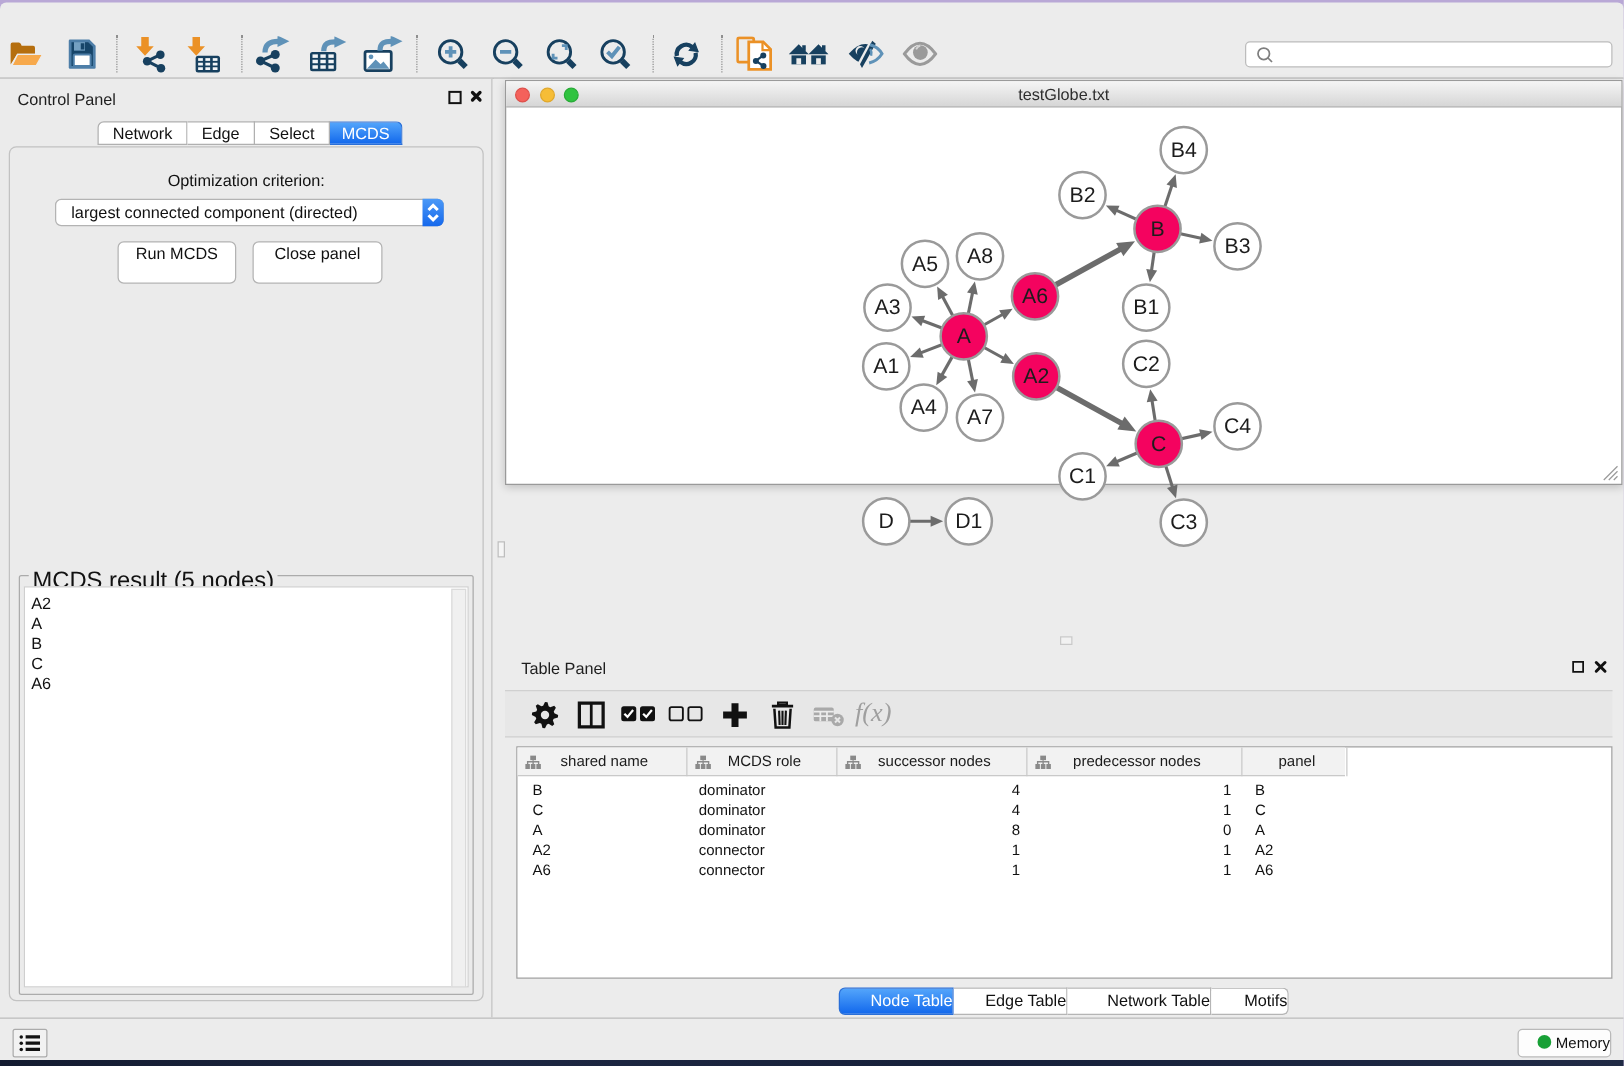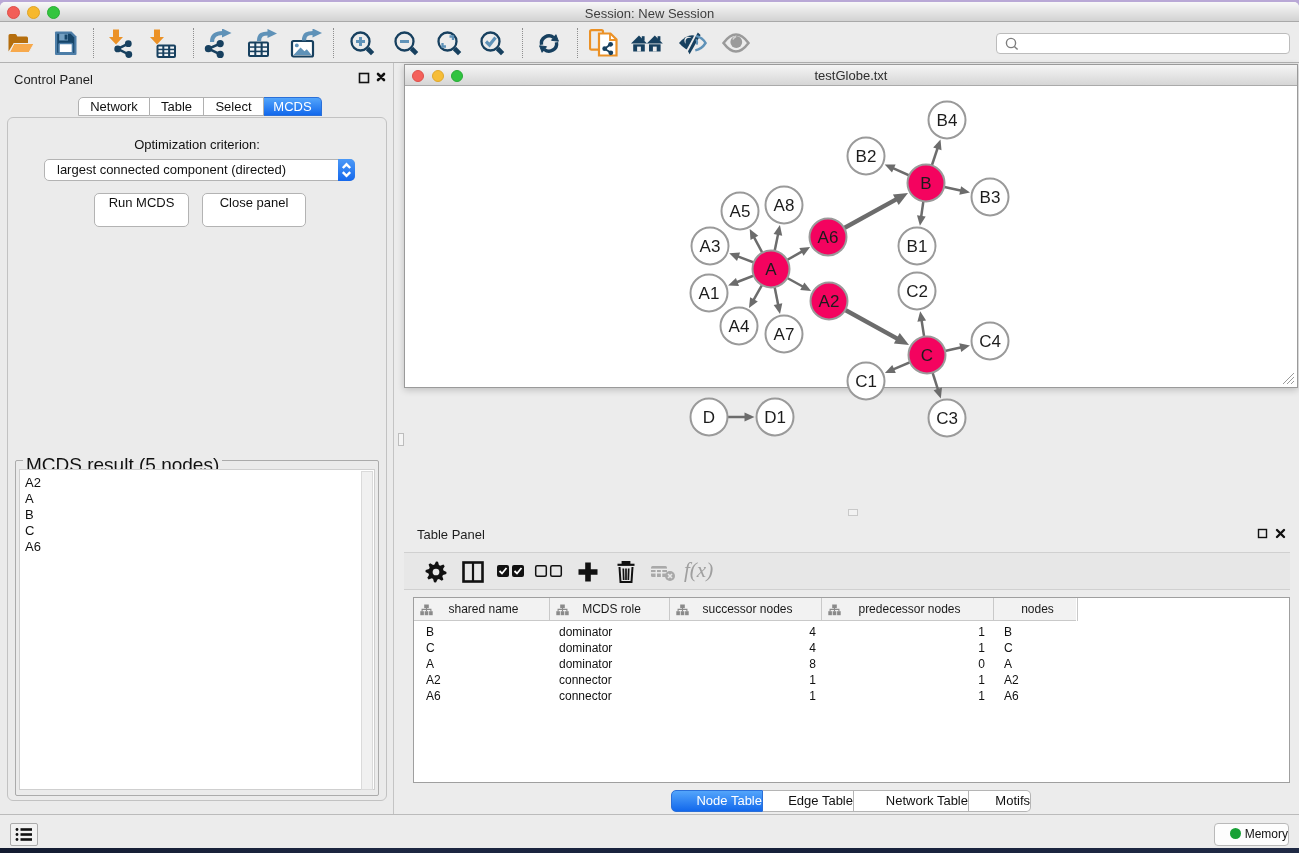--- a/index.html
+++ b/index.html
@@ -50,26 +50,20 @@
 .btab{height:22px;background:#fff;border:1px solid #b5b5b5;border-left:none;font-size:13px;color:#111;text-align:right;line-height:20px}
 .btab.first{border-left:1px solid #b5b5b5;border-radius:5px 0 0 5px}
 .btab.last{border-radius:0 5px 5px 0}
 .btab.sel{background:linear-gradient(#53a5fb,#1268ec);color:#fff;border-color:#2a6fd8}
 #memBtn{position:absolute;right:10px;top:8px;width:75px;height:23px;background:#fdfdfd;border:1px solid #b9b9b9;border-radius:4px;font-size:12px;color:#111;text-align:right;line-height:21px}
 #listBtn{position:absolute;left:10px;top:8px;width:28px;height:23px;background:#f2f2f2;border:1px solid #ababab;border-radius:2px}
 svg{display:block}
 </style></head>
 <body>
 <div id="app">
-  <div id="titlebar">
-    <div class="light" style="left:7px;background:#f25e57;border:0.5px solid #dd4f49"></div>
-    <div class="light" style="left:27px;background:#f6b82e;border:0.5px solid #e0a325"></div>
-    <div class="light" style="left:47px;background:#34c53e;border:0.5px solid #2bad35"></div>
-    <div id="titletext">Session: New Session</div>
-  </div>
   <div id="toolbar">
     <div class="tsep" style="left:93px"></div>
       <div class="tsep" style="left:193px"></div>
       <div class="tsep" style="left:333px"></div>
       <div class="tsep" style="left:522px"></div>
       <div class="tsep" style="left:577px"></div>
       <svg class="ticon" style="left:8px;top:6px" width="27" height="27" viewBox="0 0 27 27">
         <path d="M0.5 22.5 L0.5 6.5 Q0.5 5 2 5 L7 5 Q8.2 5 8.7 6.2 L9.3 7.6 L18.5 7.6 Q20 7.6 20 9.2 L20 14 L5.8 14 L0.5 22.5 Z" fill="#b56e0e"></path>
         <path d="M6 14.5 L26 14.5 L21 23.5 L1.5 23.5 Z" fill="#f7a94c" stroke="#ececec" stroke-width="1"></path>
       </svg>
@@ -203,21 +197,21 @@
   </div>
   <div id="main">
     <div id="cpanel">
       <div class="title">Control Panel</div>
       <svg style="position:absolute;left:358px;top:9px" width="30" height="12" viewBox="0 0 30 12">
           <rect x="1.5" y="1.5" width="9" height="9" fill="none" stroke="#111" stroke-width="1.6"></rect>
           <path d="M20 2 L26 8 M26 2 L20 8" stroke="#111" stroke-width="2.6" stroke-linecap="round"></path>
         </svg>
       <div class="tabrow" style="left:78px;top:34px">
         <div class="tab first" style="width:72px">Network</div>
-          <div class="tab" style="width:54px">Table</div>
+          <div class="tab" style="width:54px">Edge</div>
           <div class="tab" style="width:60px">Select</div>
           <div class="tab sel last" style="width:58px">MCDS</div>
       </div>
       <div id="cpcontent">
         <div id="optlabel">Optimization criterion:</div>
         <div id="combo">largest connected component (directed)<div id="combobtn">
               <svg width="17" height="22" viewBox="0 0 17 22">
                 <path d="M4.8 9 L8.5 5.3 L12.2 9 M4.8 13.2 L8.5 16.9 L12.2 13.2" fill="none" stroke="#fff" stroke-width="2.4"></path>
               </svg>
             </div></div>
@@ -406,21 +400,21 @@
                   <rect x="4.7" y="7.2" width="3.6" height="4" fill="#8a8a8a"></rect>
                   <rect x="9.1" y="7.2" width="3.6" height="4" fill="#8a8a8a"></rect>
                 </svg>successor nodes</div>
               <div class="hcell" style="left:408px;width:172px"><svg class="hicon" width="13" height="12" viewBox="0 0 13 12">
                   <rect x="4.2" y="0.5" width="4.6" height="3.6" fill="#8a8a8a"></rect>
                   <path d="M6.5 4.1 L6.5 5.4 M2.1 7.2 L2.1 5.4 L10.9 5.4 L10.9 7.2 M6.5 5.4 L6.5 7.2" fill="none" stroke="#8a8a8a" stroke-width="1.1"></path>
                   <rect x="0.3" y="7.2" width="3.6" height="4" fill="#8a8a8a"></rect>
                   <rect x="4.7" y="7.2" width="3.6" height="4" fill="#8a8a8a"></rect>
                   <rect x="9.1" y="7.2" width="3.6" height="4" fill="#8a8a8a"></rect>
                 </svg>predecessor nodes</div>
-              <div class="hcell" style="left:580px;width:84px">nodes</div>
+              <div class="hcell" style="left:580px;width:84px">panel</div>
             </div>
           <div class="trow" style="left:12px;top:26px">B</div>
             <div class="trow" style="left:145px;top:26px">dominator</div>
             <div class="trow" style="left:269px;top:26px;width:133px;text-align:right">4</div>
             <div class="trow" style="left:421px;top:26px;width:150px;text-align:right">1</div>
             <div class="trow" style="left:590px;top:26px">B</div>
             <div class="trow" style="left:12px;top:42px">C</div>
             <div class="trow" style="left:145px;top:42px">dominator</div>
             <div class="trow" style="left:269px;top:42px;width:133px;text-align:right">4</div>
             <div class="trow" style="left:421px;top:42px;width:150px;text-align:right">1</div>

